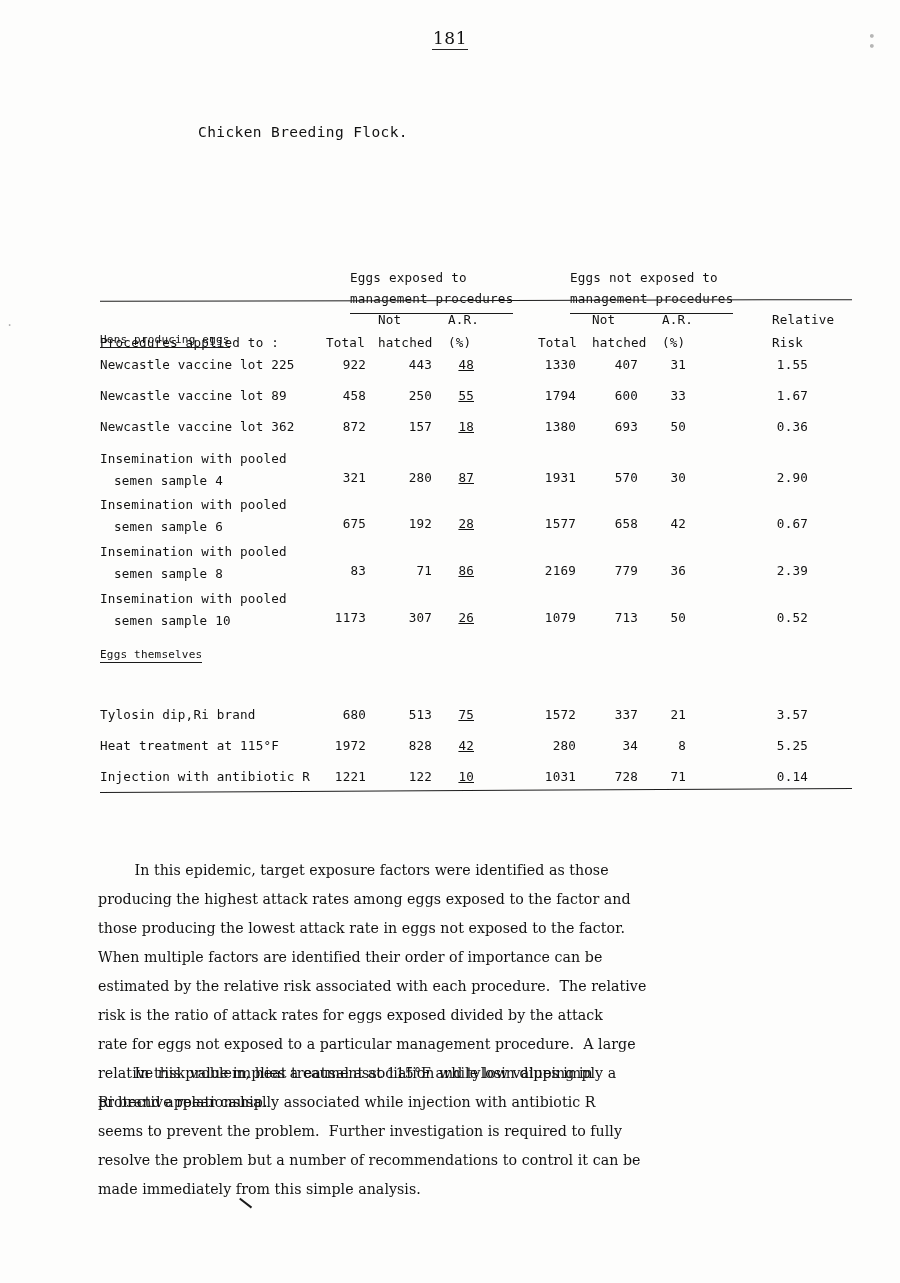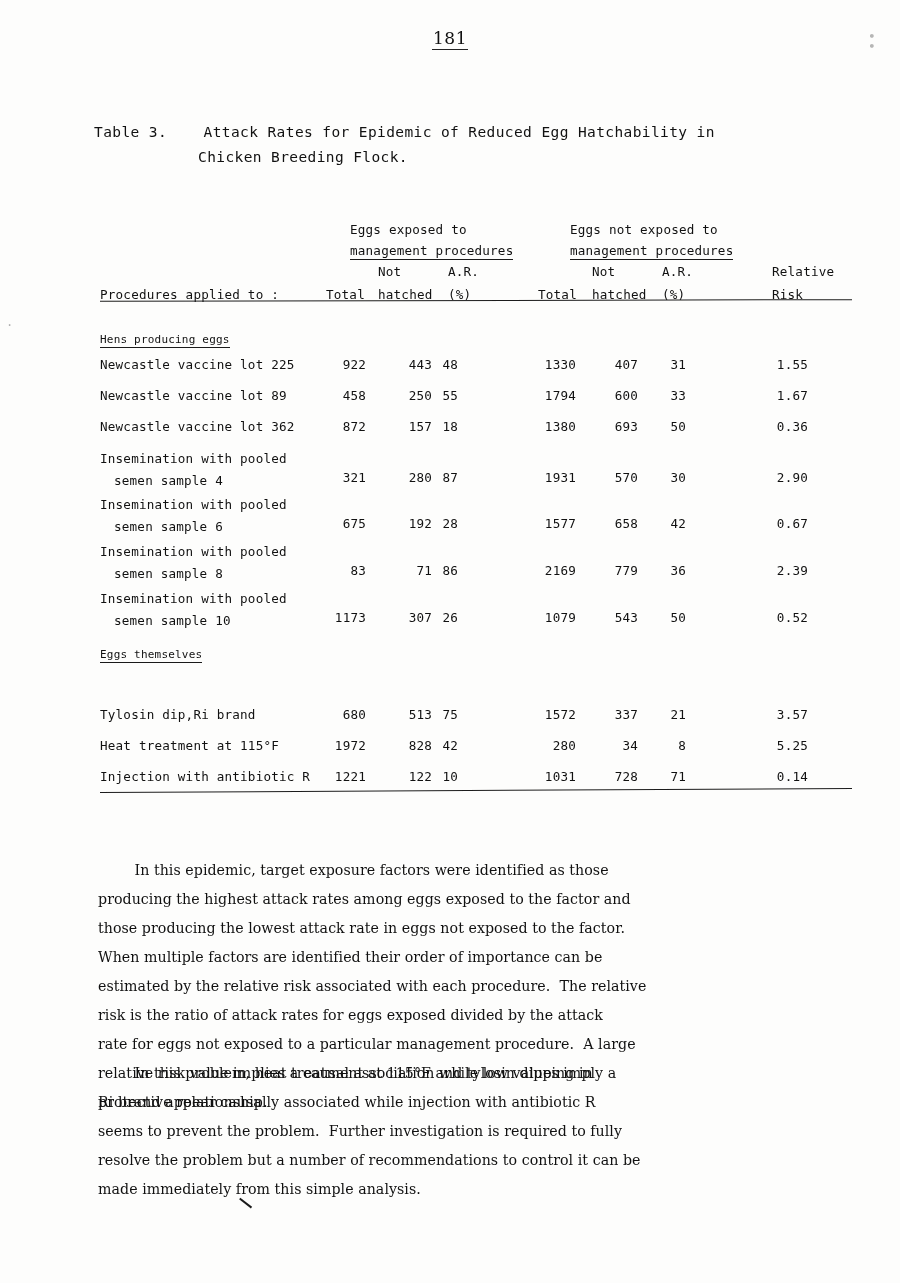--- a/index.html
+++ b/index.html
@@ -98,37 +98,38 @@
     letter-spacing: 0.2px;
   }
 
   .hdr-row {
     position: relative;
     height: 21px;
   }
   .hdr-cell {
     position: absolute;
     white-space: nowrap;
-  }
-  .u-line { border-bottom: 1.4px solid #1a1a1a; padding-bottom: 1px; }
+    margin-top: 48px;
+  }
+  .u-line { border-bottom: 1.4px solid #1a1a1a; padding-bottom: 7px; }
 
   
   .c-proc   { left: 0px;   }
   .c-grp1   { left: 250px; }
   .c-grp2   { left: 470px; }
   .c-rel    { left: 672px; }
 
   .num {
     position: absolute;
     text-align: right;
     white-space: nowrap;
   }
   .n-t1  { left: 214px; width: 52px; }
   .n-h1  { left: 276px; width: 56px; }
-  .n-a1  { left: 328px; width: 30px; }
+  .n-a1  { left: 344px; width: 30px; text-decoration: underline; }
   .n-t2  { left: 424px; width: 52px; }
   .n-h2  { left: 492px; width: 46px; }
   .n-a2  { left: 558px; width: 28px; }
   .n-rr  { left: 662px; width: 46px; }
 
   .h-t1  { left: 226px; }
   .h-h1  { left: 278px; }
   .h-a1  { left: 348px; }
   .h-t2  { left: 438px; }
   .h-h2  { left: 492px; }
@@ -199,25 +200,20 @@
 
   <div id="page-number">
     <span>181</span>
   </div>
 
   <div id="corner-smudge">•<br>•</div>
   <div id="edge-mark-left">·</div>
   <div id="bottom-mark"></div>
 
   <div id="caption">
-    <div class="cap-line1">
-      <span>Table 3.</span>
-      &nbsp;&nbsp;
-      <span>Attack Rates for Epidemic of Reduced Egg Hatchability in</span>
-    </div>
     <div class="cap-line2">
       <span>Chicken Breeding Flock.</span>
     </div>
   </div>
 
   <div id="table-block">
 
     <div class="hdr-row">
       <div class="hdr-cell c-grp1">Eggs exposed to</div>
       <div class="hdr-cell c-grp2">Eggs not exposed to</div>
@@ -331,21 +327,21 @@
 
   <div class="data-row" style="top:610px">
     <div class="row-label two-line">
       <span class="label-l1">Insemination with pooled</span>
       <span class="label-l2">semen sample 10</span>
     </div>
     <div class="num n-t1">1173</div>
     <div class="num n-h1">307</div>
     <div class="num n-a1">26</div>
     <div class="num n-t2">1079</div>
-    <div class="num n-h2">543</div>
+    <div class="num n-h2">713</div>
     <div class="num n-a2">50</div>
     <div class="num n-rr">0.52</div>
   </div>
 
   <div class="section-head" style="top:648px">
     <span>Eggs themselves</span>
   </div>
 
 
   <div class="data-row" style="top:707px">

